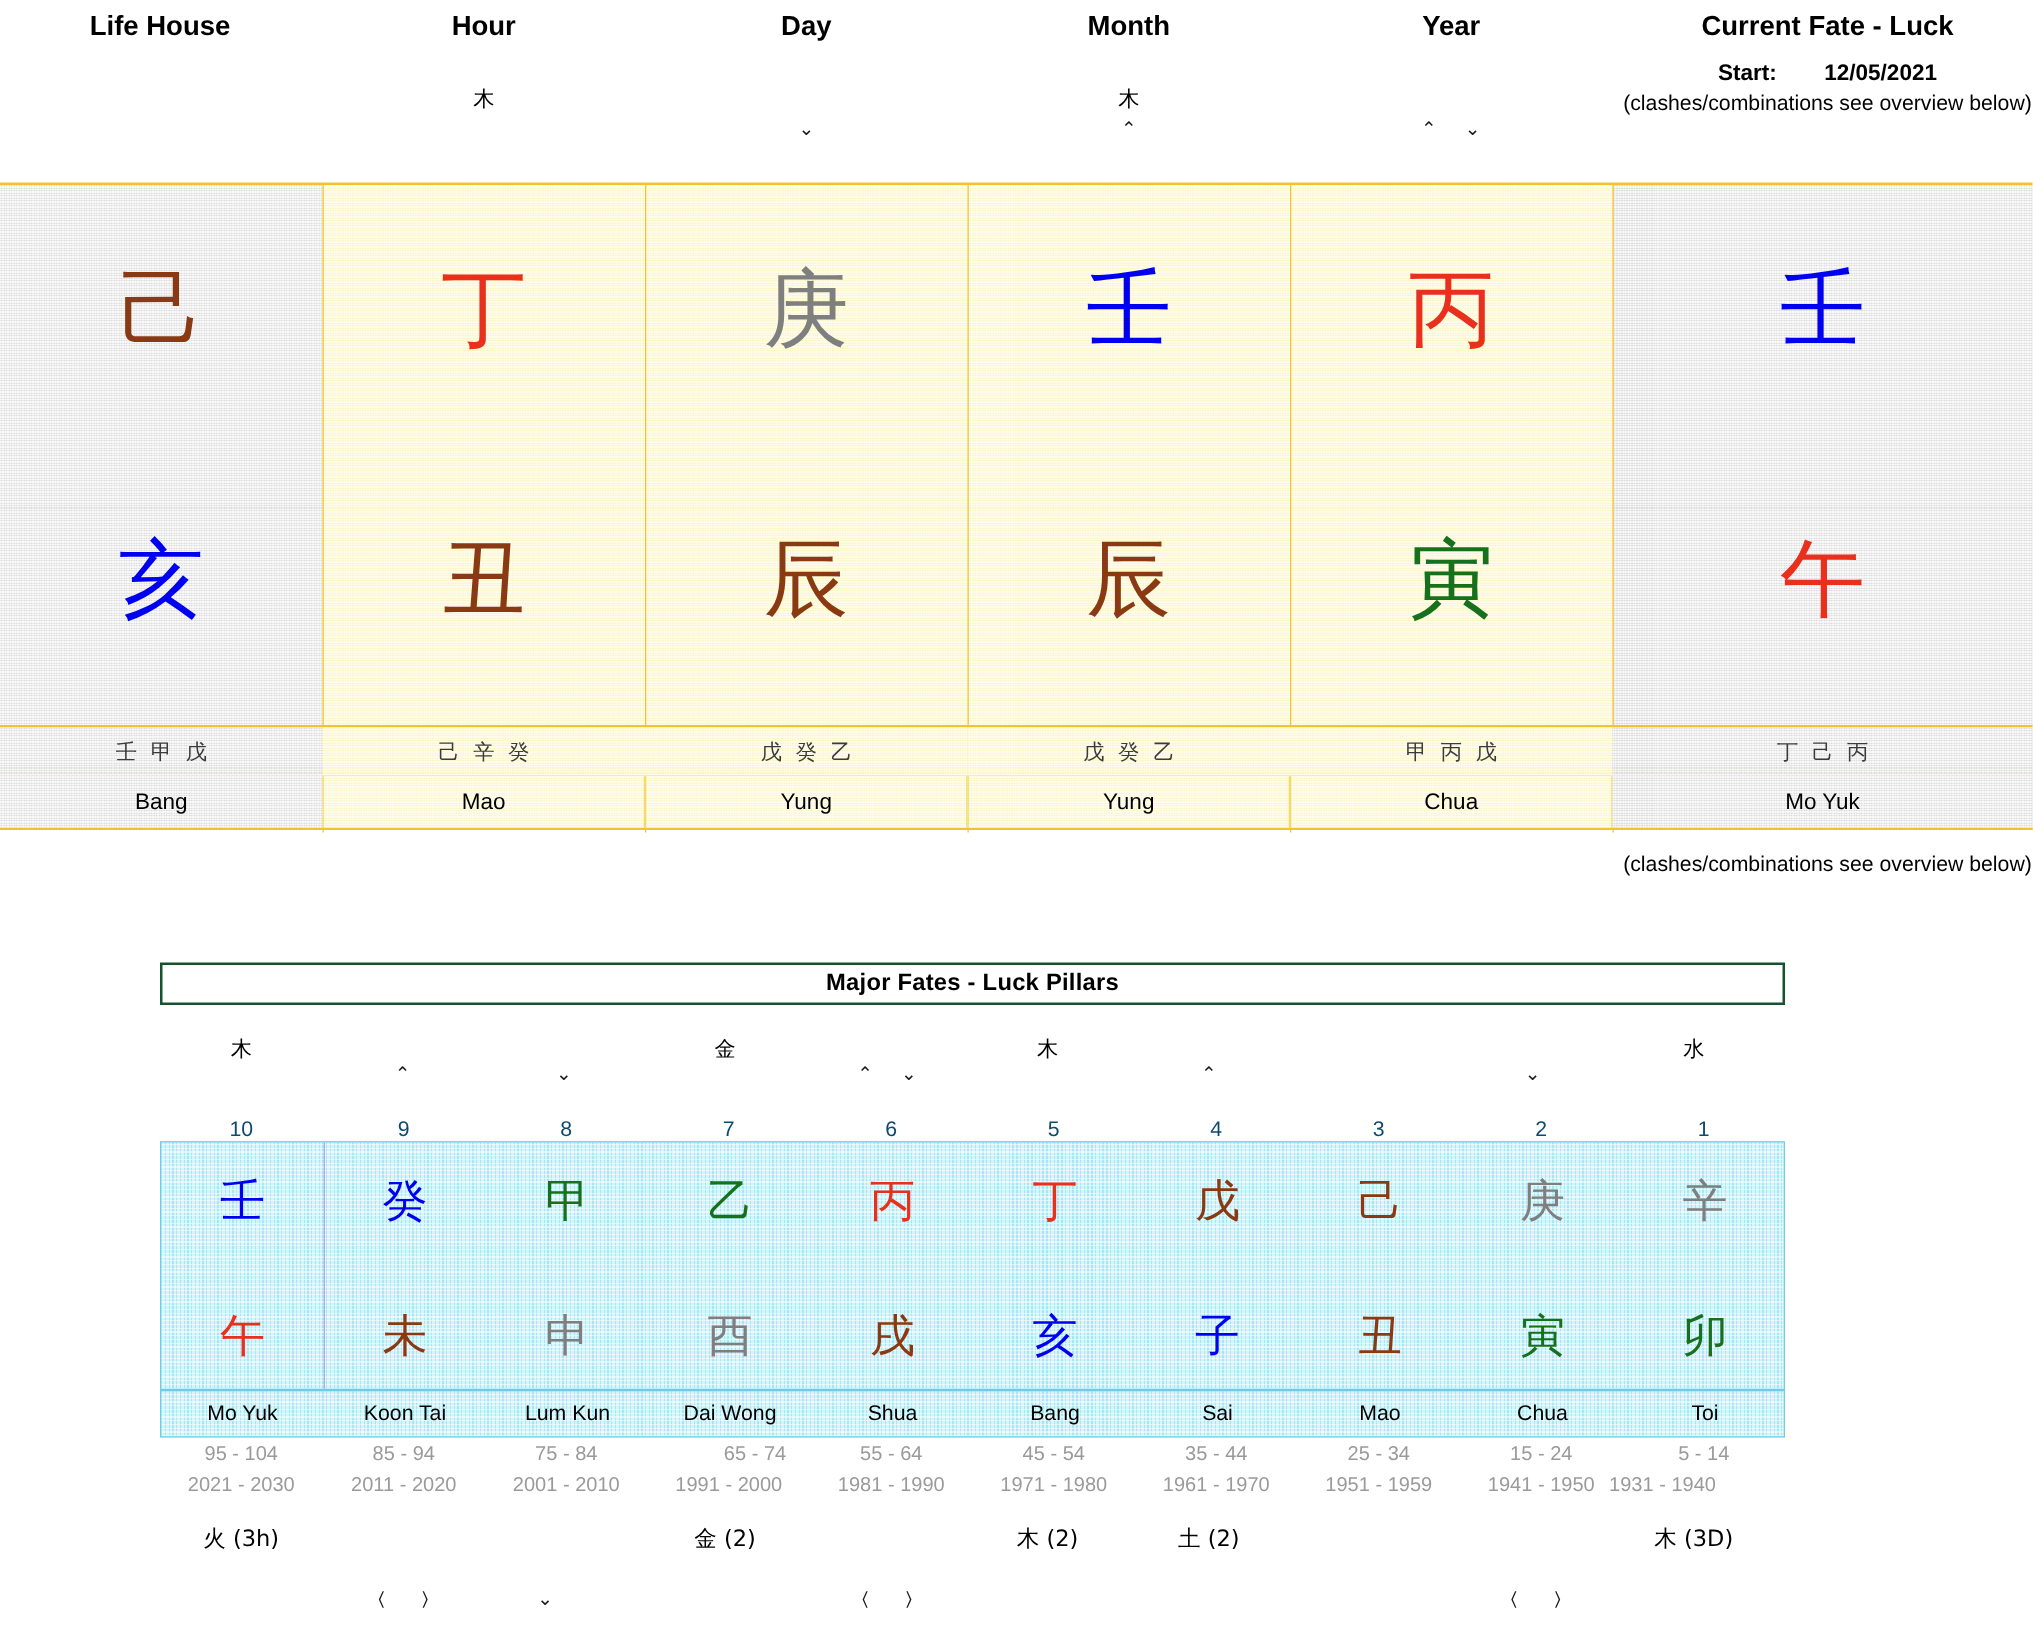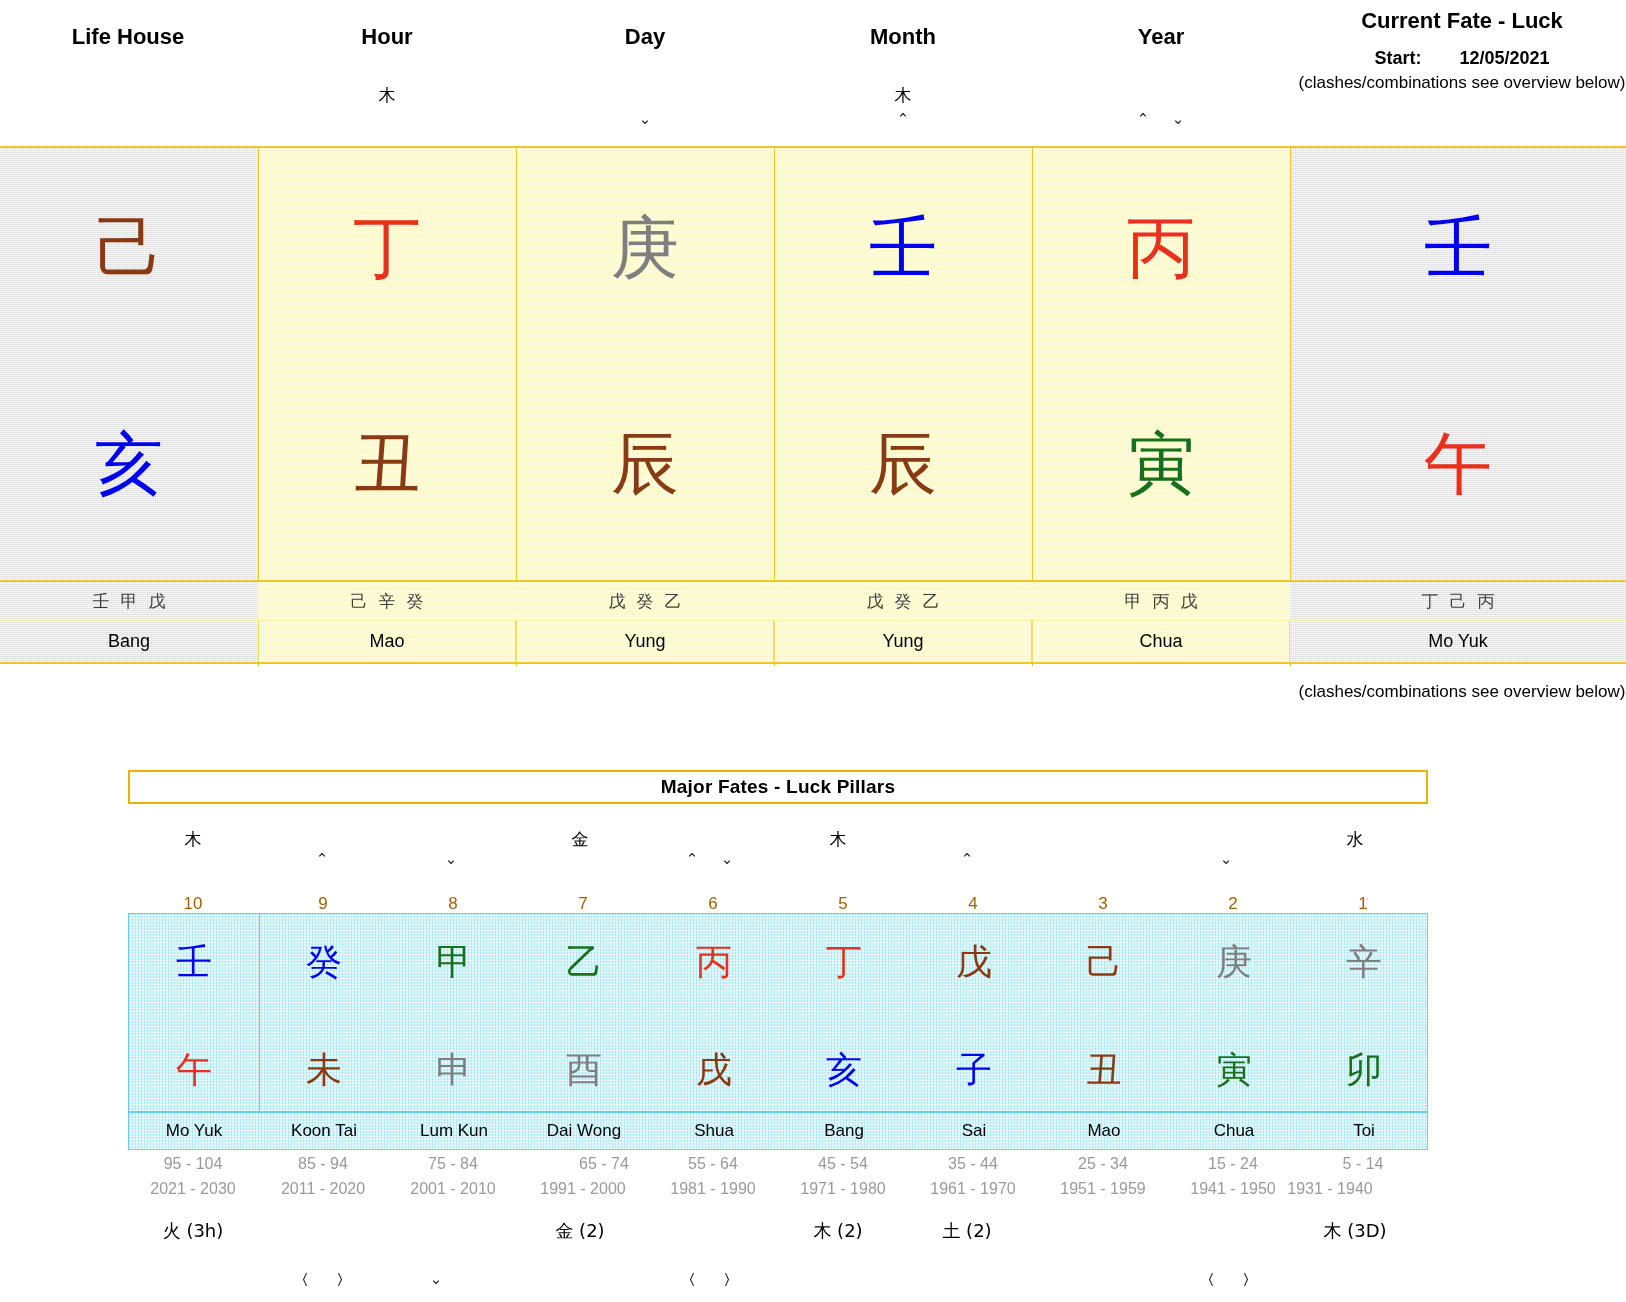--- a/index.html
+++ b/index.html
@@ -16,21 +16,21 @@
 
   
   .c-fire   { color:#e8301c; }   
   .c-earth  { color:#8a3a12; }   
   .c-metal  { color:#7f7f7f; }   
   .c-water  { color:#0000f0; }   
   .c-wood   { color:#17701c; }   
 
   
   .top {
-    position:absolute; left:0; top:16px; width:1626px; height:104px;
+    position:absolute; left:0; top:0; width:1626px; height:104px;
   }
   .hdr-title {
     position:absolute; top:8px; font-weight:bold; font-size:22px;
     text-align:center; white-space:nowrap;
   }
   .elem-mark {
     position:absolute; font-size:17px; text-align:center; color:#000;
     font-family:"DejaVu Sans", sans-serif;
   }
   .arrow {
@@ -128,27 +128,27 @@
 
   
   .undernote {
     position:absolute; left:1298px; top:682px; width:328px;
     text-align:center; font-size:17px; line-height:1.15;
   }
 
   
   .mf-title {
     position:absolute; left:128px; top:770px; width:1300px; height:34px;
-    border:2px solid #eab308; background:#fff;
+    border:2px solid #14532d; background:#fff;
     display:flex; align-items:center; justify-content:center;
     font-weight:bold; font-size:19px; letter-spacing:.2px;
   }
   .lp-marks { position:absolute; left:0; top:820px; width:1626px; height:88px; }
   .lp-num {
-    position:absolute; top:894px; font-size:17px; color:#a16207;
+    position:absolute; top:894px; font-size:17px; color:#0c4a6e;
     text-align:center; width:110px;
   }
   .lpgrid {
     position:absolute; left:128px; top:913px; width:1300px; height:199px;
     background-color:#d6f5fb;
     background-image:
       repeating-linear-gradient(0deg, rgba(255,255,255,.55) 0 1px, rgba(0,0,0,0) 1px 3px),
       repeating-linear-gradient(90deg, rgba(120,215,240,.5) 0 1px, rgba(0,0,0,0) 1px 3px);
     border:1px solid #6fcbe8;
   }

